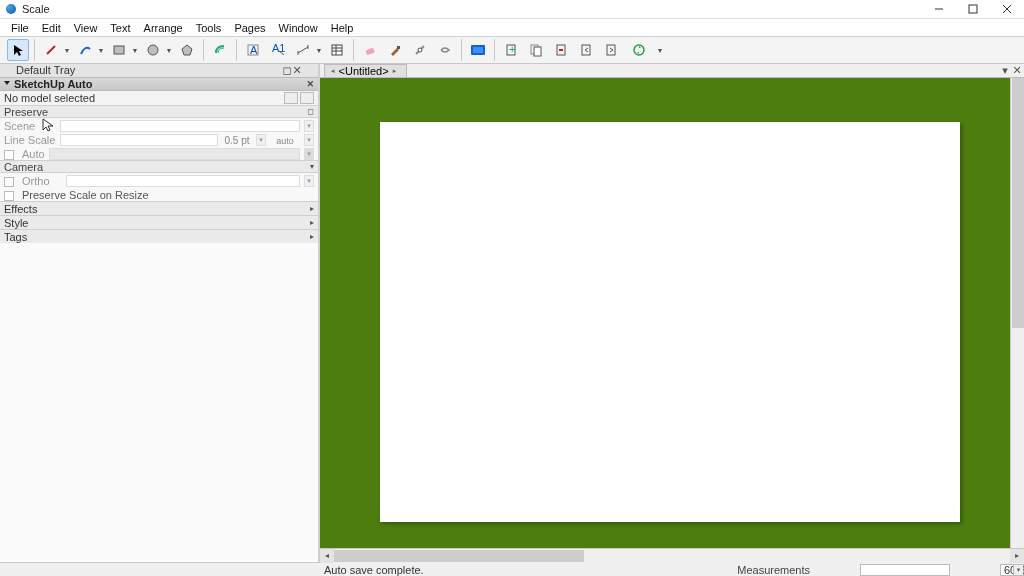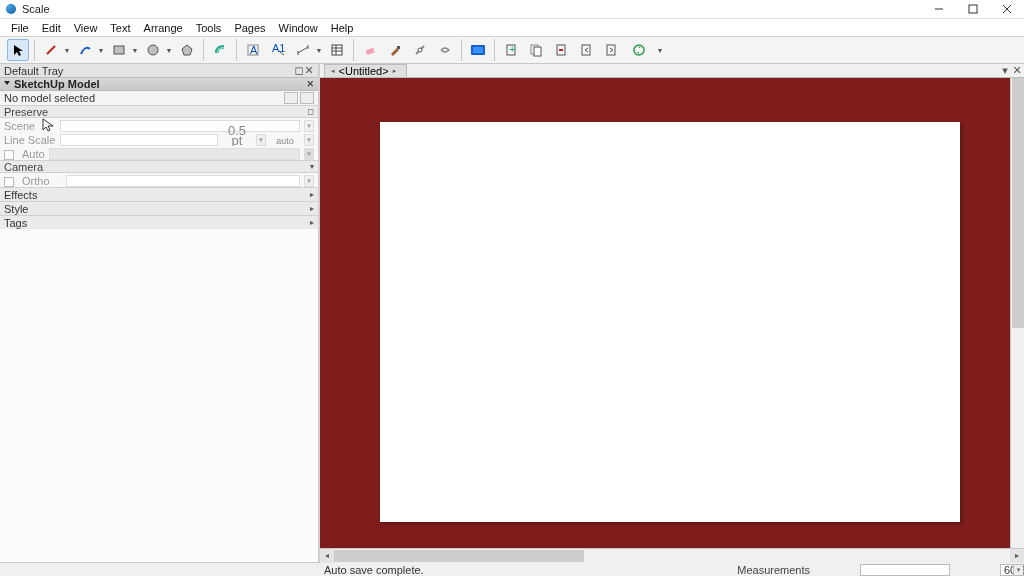--- a/index.html
+++ b/index.html
@@ -13,41 +13,41 @@
   .menubar .mitem { padding: 1px 5px; font-size: 11px; color: #111; }
   .toolbar { height: 28px; display: flex; align-items: center; background: #f4f4f4; border-top: 1px solid #d0d0d0; border-bottom: 1px solid #c8c8c8; padding-left: 4px; }
   .tbar-group { display: flex; align-items: center; gap: 3px; padding: 0 3px; }
   .tbar-sep { width: 1px; height: 22px; background: #c8c8c8; margin: 0 2px; }
   .tbtn { width: 22px; height: 22px; display: flex; align-items: center; justify-content: center; border: 1px solid transparent; border-radius: 2px; }
   .tbtn.wide { width: 30px; }
   .tbtn.active { background: #d8e8f8; border-color: #8ab8e0; }
   .dd { width: 8px; display: flex; align-items: center; justify-content: center; font-size: 7px; color: #555; margin-left: -2px; }
   .body { display: grid; grid-template-columns: 320px 1fr; height: calc(576px - 19px - 17px - 28px - 14px); }
   .tray { border-right: 2px solid #cfcfcf; display: flex; flex-direction: column; background: #fbfbfb; }
-  .tray-title { height: 13px; background: #e4e4e4; display: flex; align-items: center; justify-content: space-between; padding: 0 4px; font-size: 10px; color: #333; }
+  .tray-title { height: 13px; background: #e4e4e4; display: flex; align-items: flex-start; justify-content: space-between; padding: 0 16px; font-size: 10px; color: #333; }
   .tray-title .icons span { width: 10px; display: inline-block; text-align: center; color: #555; }
   .panel-header { height: 14px; background: linear-gradient(#d8d8d8, #c8c8c8); display: flex; align-items: center; padding: 0 4px; font-size: 10px; font-weight: bold; color: #222; border-top: 1px solid #bbb; border-bottom: 1px solid #bbb; }
   .panel-header .caret { width: 0; height: 0; border-left: 4px solid #222; border-top: 3px solid transparent; border-bottom: 3px solid transparent; margin-right: 4px; }
   .panel-header .caret.down { border-left: 3px solid transparent; border-right: 3px solid transparent; border-top: 4px solid #222; }
   .panel-header .close { margin-left: auto; font-size: 9px; color: #444; }
   .sub-row { height: 14px; display: flex; align-items: center; padding: 0 4px; font-size: 10px; background: #f4f4f4; color: #333; }
   .sub-row.right-icons .r { margin-left: auto; display: flex; gap: 2px; }
   .sub-row.right-icons .r span { width: 14px; height: 12px; border: 1px solid #bbb; background: #eee; }
   .sec-head { height: 13px; background: #eaeaea; display: flex; align-items: center; padding: 0 4px; font-size: 10px; color: #444; border-top: 1px solid #d0d0d0; border-bottom: 1px solid #d0d0d0; position: relative; }
   .sec-head .arrow { margin-left: auto; font-size: 8px; color: #555; }
   .prop-row { height: 14px; display: flex; align-items: flex-end; padding: 0 4px; gap: 4px; font-size: 10px; color: #999; background: #f8f8f8; }
   .prop-row .lbl { width: 52px; }
   .prop-row .field { flex: 1; height: 12px; background: #fff; border: 1px solid #ddd; }
-  .prop-row .short { width: 30px; flex: none; text-align: center; font-size: 13px; line-height: 10px; color: #888; }
+  .prop-row .short { width: 30px; flex: none; text-align: center; font-size: 10px; line-height: 10px; color: #888; }
   .prop-row .tiny { width: 30px; flex: none; text-align: center; font-size: 9px; color: #888; }
   .prop-row .ddl { width: 10px; height: 12px; border: 1px solid #ddd; background: #f0f0f0; display: flex; align-items: center; justify-content: center; font-size: 7px; color: #999; }
   .cb { width: 10px; height: 10px; border: 1px solid #bbb; background: #fff; margin-right: 4px; }
   .thin-row { height: 14px; background: #eaeaea; display: flex; align-items: center; padding: 0 4px; font-size: 10px; color: #333; border-top: 1px solid #d0d0d0; }
   .thin-row .arrow { margin-left: auto; font-size: 8px; color: #555; }
-  .canvas-area { background: #7f1d1d; position: relative; display: flex; flex-direction: column; }
+  .canvas-area { background: #4d7c0f; position: relative; display: flex; flex-direction: column; }
   .doc-tabs { height: 14px; background: #f0f0f0; display: flex; align-items: flex-end; padding-left: 4px; border-bottom: 1px solid #bcbcbc; }
   .doc-tab { height: 13px; background: #e0e0e0; border: 1px solid #bcbcbc; border-bottom: none; padding: 0 10px 0 6px; font-size: 10px; display: flex; align-items: center; gap: 4px; }
   .doc-tab .caret { font-size: 7px; color: #666; }
   .doc-tabs .right { margin-left: auto; display: flex; gap: 2px; padding-right: 2px; font-size: 8px; color: #555; }
   .doc-tabs .right span { width: 10px; text-align: center; }
   .canvas-vp { flex: 1; position: relative; overflow: hidden; }
   .page { position: absolute; left: 60px; top: 44px; width: 580px; height: 400px; background: #fff; box-shadow: 2px 2px 4px rgba(0,0,0,0.3); }
   .hscroll { height: 14px; background: #f0f0f0; border-top: 1px solid #c8c8c8; position: relative; display: flex; align-items: center; }
   .hscroll .arrow { width: 14px; height: 14px; display: flex; align-items: center; justify-content: center; font-size: 8px; color: #555; background: #e4e4e4; }
   .hscroll .track { flex: 1; height: 14px; background: #f0f0f0; position: relative; }
@@ -258,21 +258,21 @@
 
 <div class="body">
 
   <div class="tray">
     <div class="tray-title">
       <span>Default Tray</span>
       <div class="icons"><span>◻</span><span>✕</span></div>
     </div>
     <div class="panel-header">
       <div class="caret down"></div>
-      <span>SketchUp Model</span>
+      <span>SketchUp Auto</span>
       <span class="close">✕</span>
     </div>
     <div class="sub-row right-icons">
       <span>No model selected</span>
       <div class="r">
           <span></span>
           <span></span>
         </div>
     </div>
     <div class="sec-head">
@@ -300,20 +300,24 @@
     </div>
     <div class="sec-head">
       <span>Camera</span>
       <span class="arrow">▾</span>
     </div>
     <div class="prop-row">
       <div class="cb"></div>
       <span style="width:40px">Ortho</span>
       <div class="field"></div>
       <div class="ddl">▾</div>
+    </div>
+    <div class="prop-row" style="color:#555">
+      <div class="cb"></div>
+      <span>Preserve Scale on Resize</span>
     </div>
     <div class="thin-row">
       <span>Effects</span>
       <span class="arrow">▸</span>
     </div>
     <div class="thin-row">
       <span>Style</span>
       <span class="arrow">▸</span>
     </div>
     <div class="thin-row">

